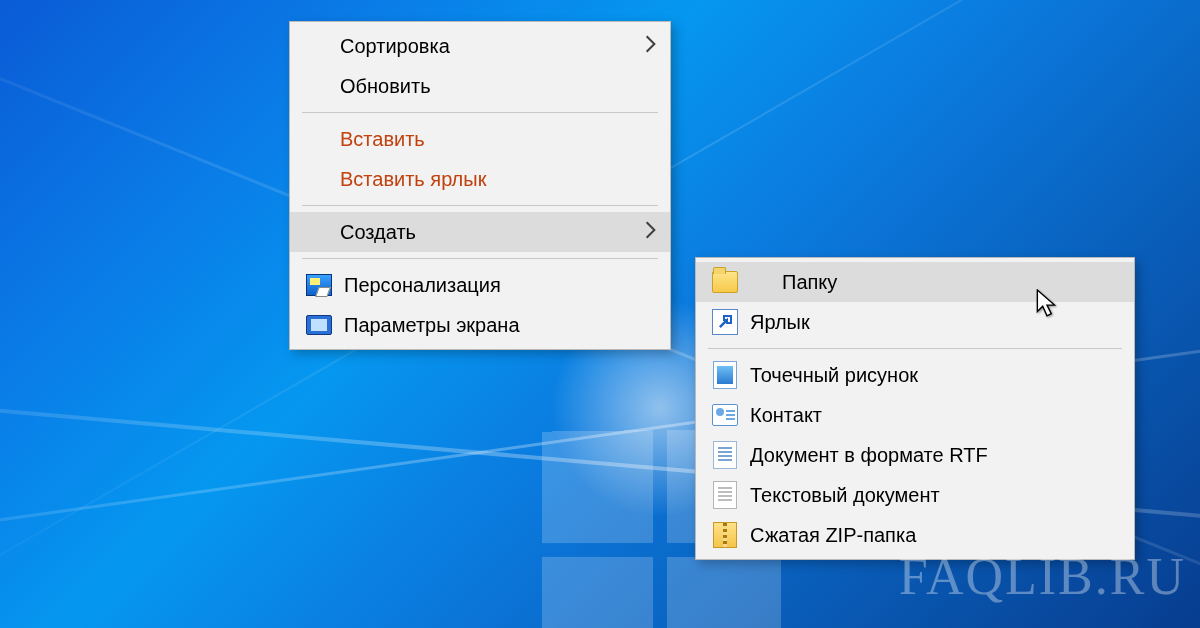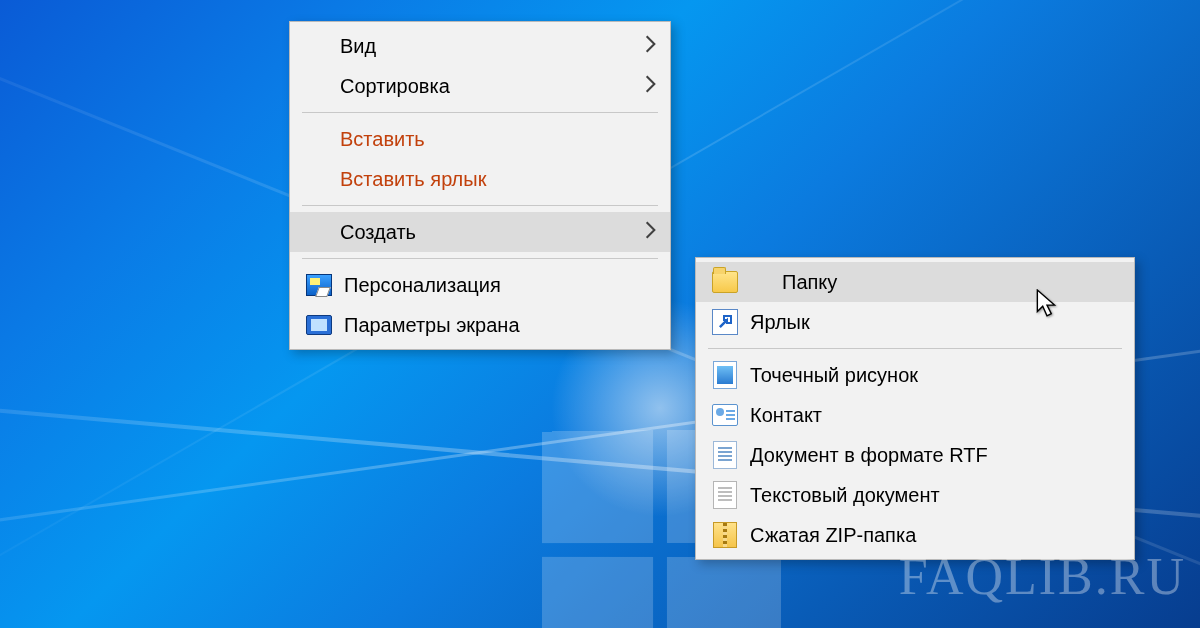--- a/index.html
+++ b/index.html
@@ -130,38 +130,33 @@
   <div class="beam b4"></div>
   <div class="win-logo">
     <div></div>
       <div></div>
       <div></div>
       <div></div>
   </div>
 
   <div class="menu menu-main">
 
-    <div class="item">
-      <span class="lbl main-lbl">Вид</span>
-      <span class="chev">
-        <svg viewBox="0 0 8 14">
-            <path d="M1 1 L7 7 L1 13" fill="none" stroke="#404040" stroke-width="1.6"></path>
-          </svg>
-      </span>
-    </div>
 
     <div class="item">
       <span class="lbl main-lbl">Сортировка</span>
       <span class="chev">
         <svg viewBox="0 0 8 14">
             <path d="M1 1 L7 7 L1 13" fill="none" stroke="#404040" stroke-width="1.6"></path>
           </svg>
       </span>
     </div>
 
+    <div class="item">
+      <span class="lbl main-lbl">Обновить</span>
+    </div>
 
     <div class="sep"></div>
 
     <div class="item disabled">
       <span class="lbl main-lbl">Вставить</span>
     </div>
 
     <div class="item disabled">
       <span class="lbl main-lbl">Вставить ярлык</span>
     </div>

